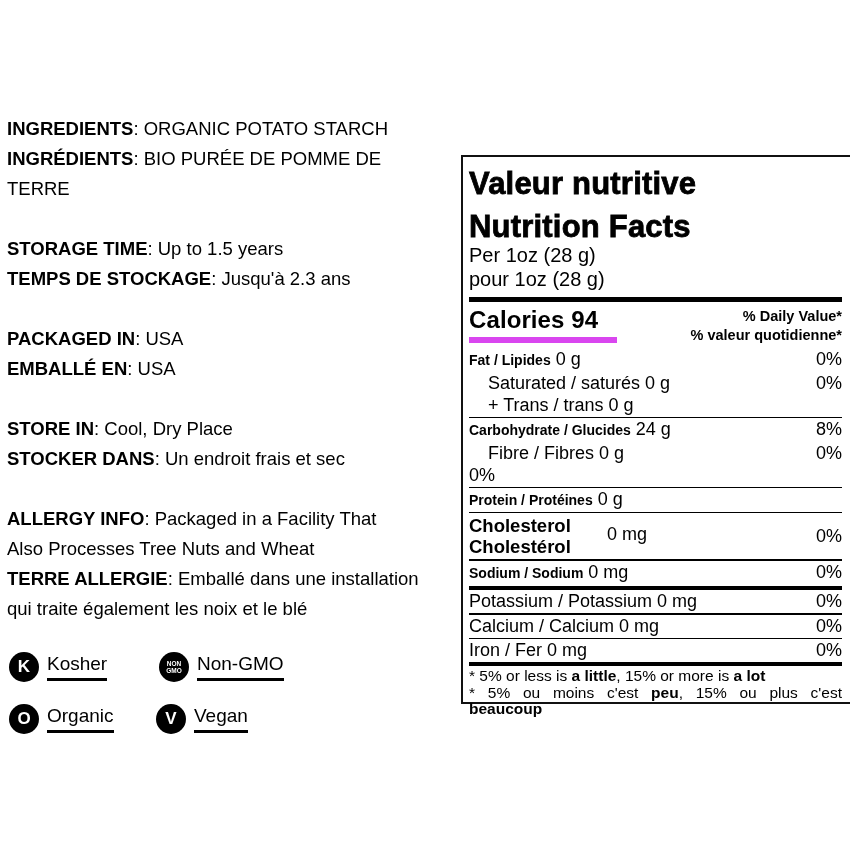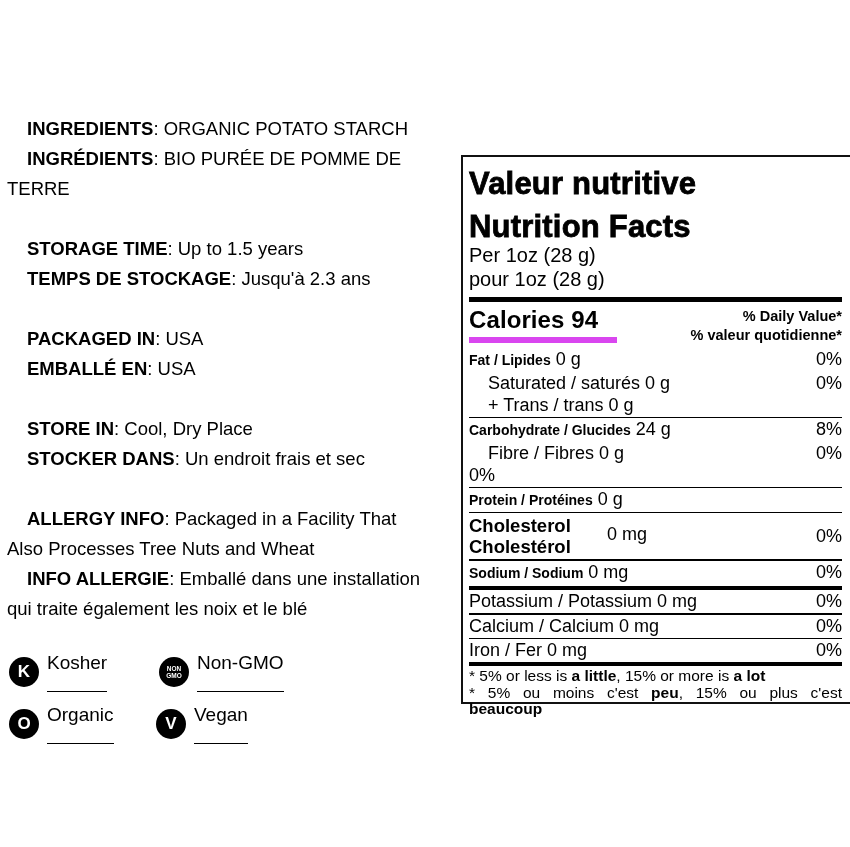--- a/index.html
+++ b/index.html
@@ -17,21 +17,21 @@
     }
     .left {
       position: absolute;
       left: 7px;
       top: 114px;
       width: 455px;
       font-size: 18.5px;
       line-height: 30px;
     }
     .left .line { white-space: nowrap; }
-    .left b { font-weight: bold; margin-left: 20px; }
+    .left b { font-weight: bold; }
     .gap { height: 30px; }
 
     .badges {
       position: absolute;
       left: 7px;
       top: 652px;
       width: 300px;
     }
     .badge {
       position: absolute;
@@ -51,22 +51,22 @@
       font-size: 17px;
       margin-right: 8px;
     }
     .badge .circ.small {
       font-size: 6.5px;
       line-height: 7px;
       text-align: center;
       flex-direction: column;
     }
     .badge .lbl {
-      border-bottom: 1px solid #000000;
-      padding-bottom: 17px;
+      border-bottom: 3px solid #000000;
+      padding-bottom: 3px;
     }
 
     .nf {
       position: absolute;
       left: 461px;
       top: 155px;
       width: 381px;
       height: 545px;
       border: 2px solid #111;
       padding: 0 6px;
@@ -159,21 +159,21 @@
   <div class="line"><b>TEMPS DE STOCKAGE</b><span>: Jusqu'à 2.3 ans</span></div>
   <div class="gap"></div>
   <div class="line"><b>PACKAGED IN</b><span>: USA</span></div>
   <div class="line"><b>EMBALLÉ EN</b><span>: USA</span></div>
   <div class="gap"></div>
   <div class="line"><b>STORE IN</b><span>: Cool, Dry Place</span></div>
   <div class="line"><b>STOCKER DANS</b><span>: Un endroit frais et sec</span></div>
   <div class="gap"></div>
   <div class="line"><b>ALLERGY INFO</b><span>: Packaged in a Facility That</span></div>
   <div class="line">Also Processes Tree Nuts and Wheat</div>
-  <div class="line"><b>INFO ALLERGIE</b><span>: Emballé dans une installation</span></div>
+  <div class="line"><b>TERRE ALLERGIE</b><span>: Emballé dans une installation</span></div>
   <div class="line">qui traite également les noix et le blé</div>
 </div>
 
 <div class="badges">
   <div class="badge" style="left:2px; top:0px;">
     <span class="circ">K</span>
     <span class="lbl">Kosher</span>
   </div>
   <div class="badge" style="left:152px; top:0px;">
     <span class="circ small">

